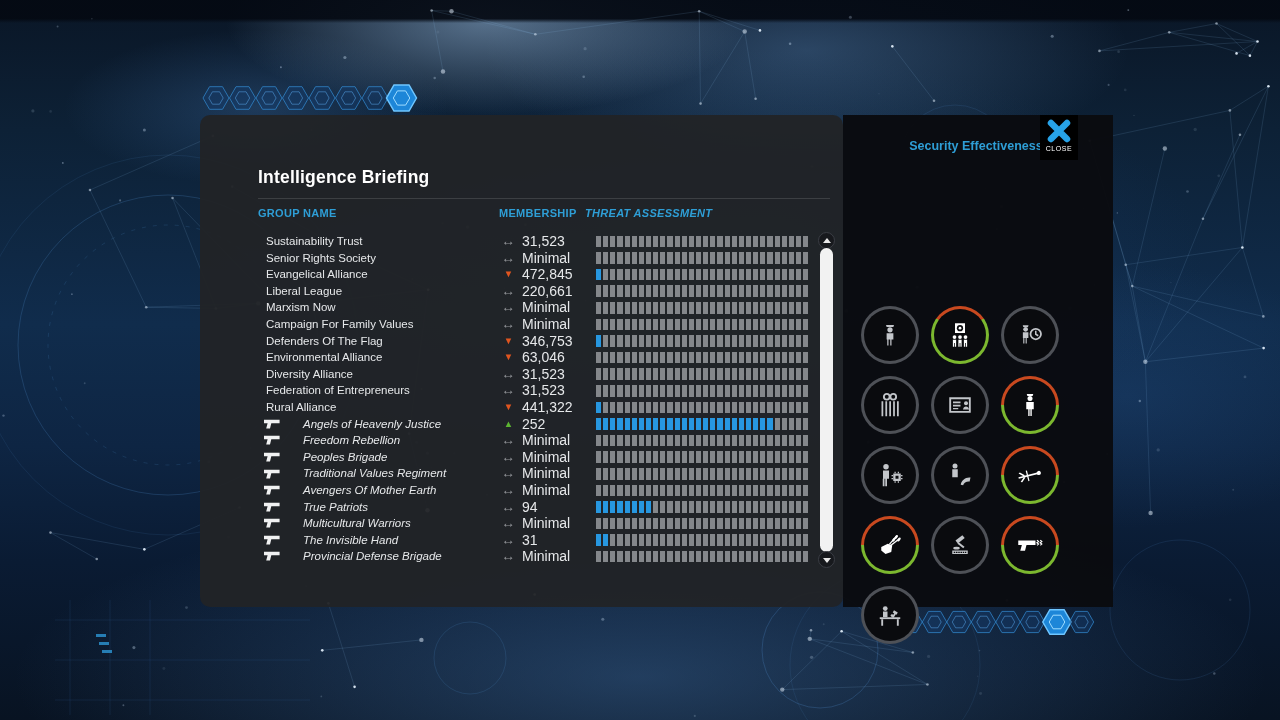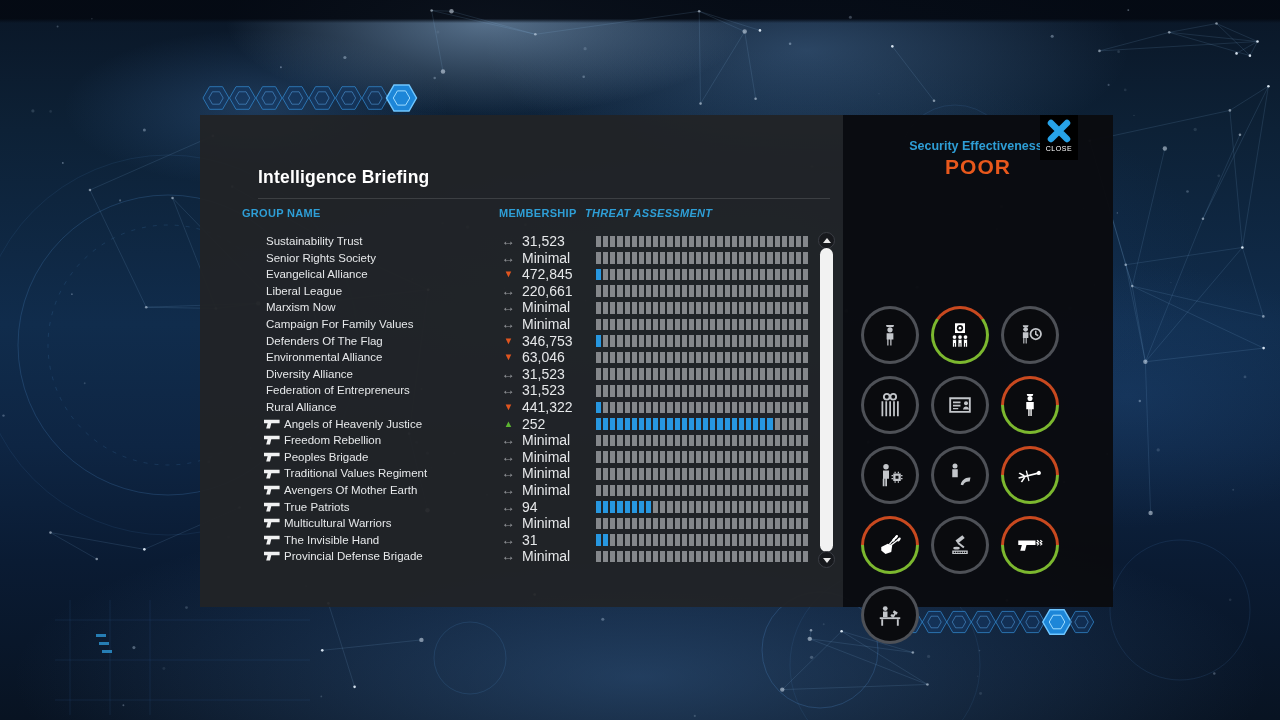--- a/index.html
+++ b/index.html
@@ -12,33 +12,33 @@
       radial-gradient(420px 150px at 38% 3%, rgba(150,185,220,.55), rgba(0,0,0,0) 62%),
       radial-gradient(520px 190px at 63% 7%, rgba(95,140,190,.38), rgba(0,0,0,0) 62%),
       radial-gradient(320px 130px at 20% 15%, rgba(70,120,180,.30), rgba(0,0,0,0) 60%),
       radial-gradient(760px 320px at 55% 36%, rgba(32,72,122,.35), rgba(0,0,0,0) 66%),
       radial-gradient(950px 270px at 50% 94%, rgba(72,122,178,.40), rgba(0,0,0,0) 66%),
       radial-gradient(420px 220px at 88% 55%, rgba(42,92,152,.25), rgba(0,0,0,0) 60%),
       linear-gradient(180deg,#0a1626 0%,#0d2136 18%,#102c4c 45%,#0e2543 62%,#0a1b33 78%,#081322 100%);}
   svg.decor{position:absolute;inset:0;z-index:1;pointer-events:none;}
   
   .panel-left{position:absolute;left:200px;top:115px;width:643px;height:492px;z-index:2;
-    background:rgba(33,35,39,.96);}
+    background:rgba(33,35,39,.96);border-radius:10px;}
   .title{position:absolute;left:58px;top:52px;margin:0;font-size:17.5px;font-weight:bold;
     color:#fff;letter-spacing:.2px;}
   .divider{position:absolute;left:58px;top:83px;width:572px;height:1px;background:rgba(255,255,255,.13);}
   .colhead{position:absolute;top:92px;font-size:11px;font-weight:600;letter-spacing:.3px;
     color:var(--header-blue,#2e9ed6);}
-  .h-group{left:42px;} .h-mem{left:299px;} .h-threat{left:385px;font-style:italic;}
+  .h-group{left:58px;} .h-mem{left:299px;} .h-threat{left:385px;font-style:italic;}
   .group-list{position:absolute;left:0;top:118px;width:643px;}
   .grow{position:relative;height:16.6px;}
   .gun{position:absolute;left:64px;top:3.2px;width:16px;height:10px;}
   .gun svg{display:block;width:16px;height:10px;fill:#f0f1f2;}
   .gname{position:absolute;left:66px;top:0;line-height:16.6px;font-size:11.5px;color:#e6e8ea;white-space:nowrap;}
-  .gname.mil{left:84px;}
+  .gname.mil{left:103px;font-style:italic;}
   .trend{position:absolute;left:299px;top:0;width:19px;text-align:center;line-height:16.6px;}
   .trend.flat{color:var(--trend-flat-gray,#96999d);font-size:12px;font-weight:bold;transform:scaleX(1.2);}
   .trend.down{color:var(--trend-down-orange,#e0551f);font-size:9.5px;}
   .trend.up{color:var(--trend-up-green,#5cb532);font-size:9.5px;}
   .gmem{position:absolute;left:322px;top:0;line-height:16.6px;font-size:14px;color:#e6e8ea;}
   .tbar{position:absolute;left:396px;top:2.6px;width:212px;height:11.6px;display:flex;gap:2px;}
   .tseg{flex:1;background:var(--bar-gray,#84878b);}
   .tseg.on{background:var(--bar-blue,#2797e0);}
   
   .sbar{position:absolute;left:618px;top:117px;width:17px;height:336px;}
@@ -1165,21 +1165,20 @@
         </div>
       <div class="sb-thumb"></div>
       <div class="sb-btn down">
           <span class="tri"></span>
         </div>
     </div>
   </div>
 
   <div class="panel-right">
     <div class="sec-label">Security Effectiveness:</div>
-    <div class="sec-rating">POOR</div>
     <div class="icon-grid" id="icon-grid">
         <div class="pcell ring-gray">
           <div class="pring">
             <div class="pinner">
               <svg viewBox="0 0 24 24">
                 <path d="M8.8 3.9h6.4l-.5 1.7H9.3z"></path>
                 <circle cx="12" cy="7.8" r="2.1"></circle>
                 <path d="M9.3 10.5h5.4v5h-1.5v4.8h-1v-4.8h-1.4v4.8h-1v-4.8H9.3z"></path>
               </svg>
             </div>

